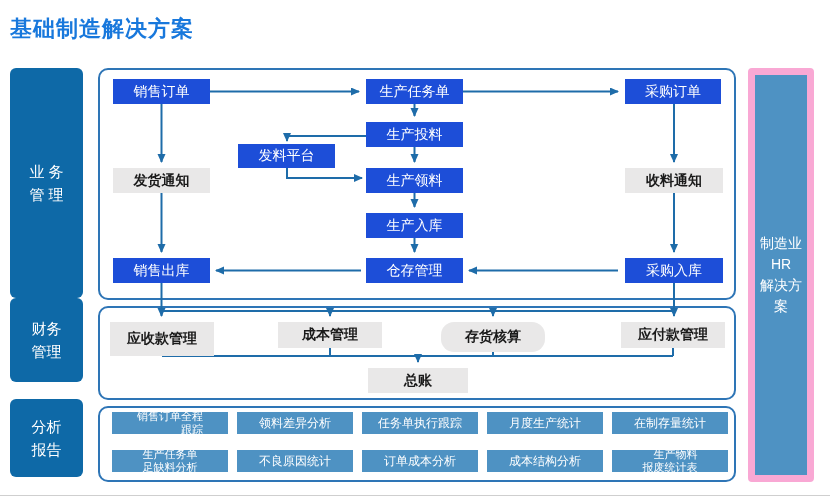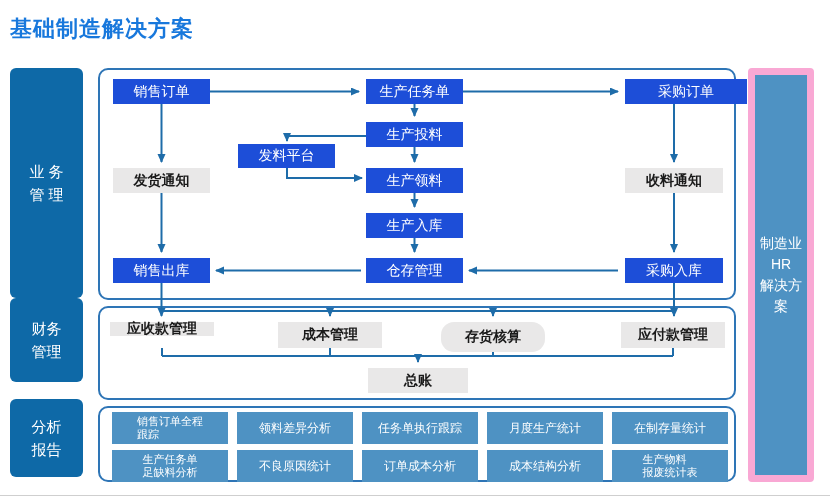--- a/index.html
+++ b/index.html
@@ -30,22 +30,22 @@
     white-space:pre-line;box-sizing:border-box;
   }
   
   .box{
     position:absolute;height:25px;background:#1d4ed8;color:#fff;display:flex;
     align-items:center;justify-content:center;text-align:center;font-size:14px;
     white-space:pre-line;box-sizing:border-box;
   }
   .box.gray{background:#E9E8E8;color:#1a1a1a;font-weight:bold;}
   .rbox{
-    position:absolute;height:32px;width:116px;background:#4E92C3;color:#fff;display:flex;
-    align-items:center;justify-content:center;text-align:left;font-size:12px;
+    position:absolute;height:22px;width:116px;background:#4E92C3;color:#fff;display:flex;
+    align-items:center;justify-content:center;text-align:right;font-size:12px;
     line-height:1.2;white-space:pre-line;box-sizing:border-box;
   }
   .rbox.two{font-size:11px;}
   svg.arrows{position:absolute;left:0;top:0;z-index:2;}
   .box,.rbox{z-index:3;}
   .footer-line{position:absolute;left:0;top:495px;width:830px;height:1px;background:#CFCFCF;}
 </style>
 </head>
 <body>
 
@@ -97,32 +97,32 @@
       <line x1="330" y1="348" x2="330" y2="356"></line>
       <line x1="493" y1="348" x2="493" y2="356"></line>
       <line x1="673" y1="348" x2="673" y2="356"></line>
       <line x1="162" y1="356" x2="673" y2="356"></line>
       <line x1="418" y1="356" x2="418" y2="362" marker-end="url(#ah)"></line>
     </g>
   </svg>
 
   <div class="box" style="left:113px;top:79px;width:97px;">销售订单</div>
   <div class="box" style="left:366px;top:79px;width:97px;">生产任务单</div>
-  <div class="box" style="left:625px;top:79px;width:122px;">采购订单</div>
+  <div class="box" style="left:625px;top:79px;width:96px;">采购订单</div>
   <div class="box" style="left:366px;top:122px;width:97px;">生产投料</div>
   <div class="box" style="left:238px;top:144px;width:97px;height:24px;">发料平台</div>
   <div class="box gray" style="left:113px;top:168px;width:97px;">发货通知</div>
   <div class="box" style="left:366px;top:168px;width:97px;text-align:right;">生产领料</div>
   <div class="box gray" style="left:625px;top:168px;width:98px;">收料通知</div>
   <div class="box" style="left:366px;top:213px;width:97px;">生产入库</div>
   <div class="box" style="left:113px;top:258px;width:97px;">销售出库</div>
   <div class="box" style="left:366px;top:258px;width:97px;font-family:Liberation Serif, serif;">仓存管理</div>
   <div class="box" style="left:625px;top:258px;width:98px;">采购入库</div>
 
-  <div class="box gray" style="left:110px;top:322px;width:104px;height:14px;">应收款管理</div>
+  <div class="box gray" style="left:110px;top:322px;width:104px;height:34px;">应收款管理</div>
   <div class="box gray" style="left:278px;top:322px;width:104px;height:26px;">成本管理</div>
   <div class="box gray" style="left:441px;top:322px;width:104px;height:30px;border-radius:13px;">存货核算</div>
   <div class="box gray" style="left:621px;top:322px;width:104px;height:26px;">应付款管理</div>
   <div class="box gray" style="left:368px;top:368px;width:100px;height:25px;">总账</div>
 
   <div class="rbox two" style="left:112px;top:412px;">销售订单全程
 跟踪</div>
   <div class="rbox" style="left:237px;top:412px;">领料差异分析</div>
   <div class="rbox" style="left:362px;top:412px;">任务单执行跟踪</div>
   <div class="rbox" style="left:487px;top:412px;">月度生产统计</div>

